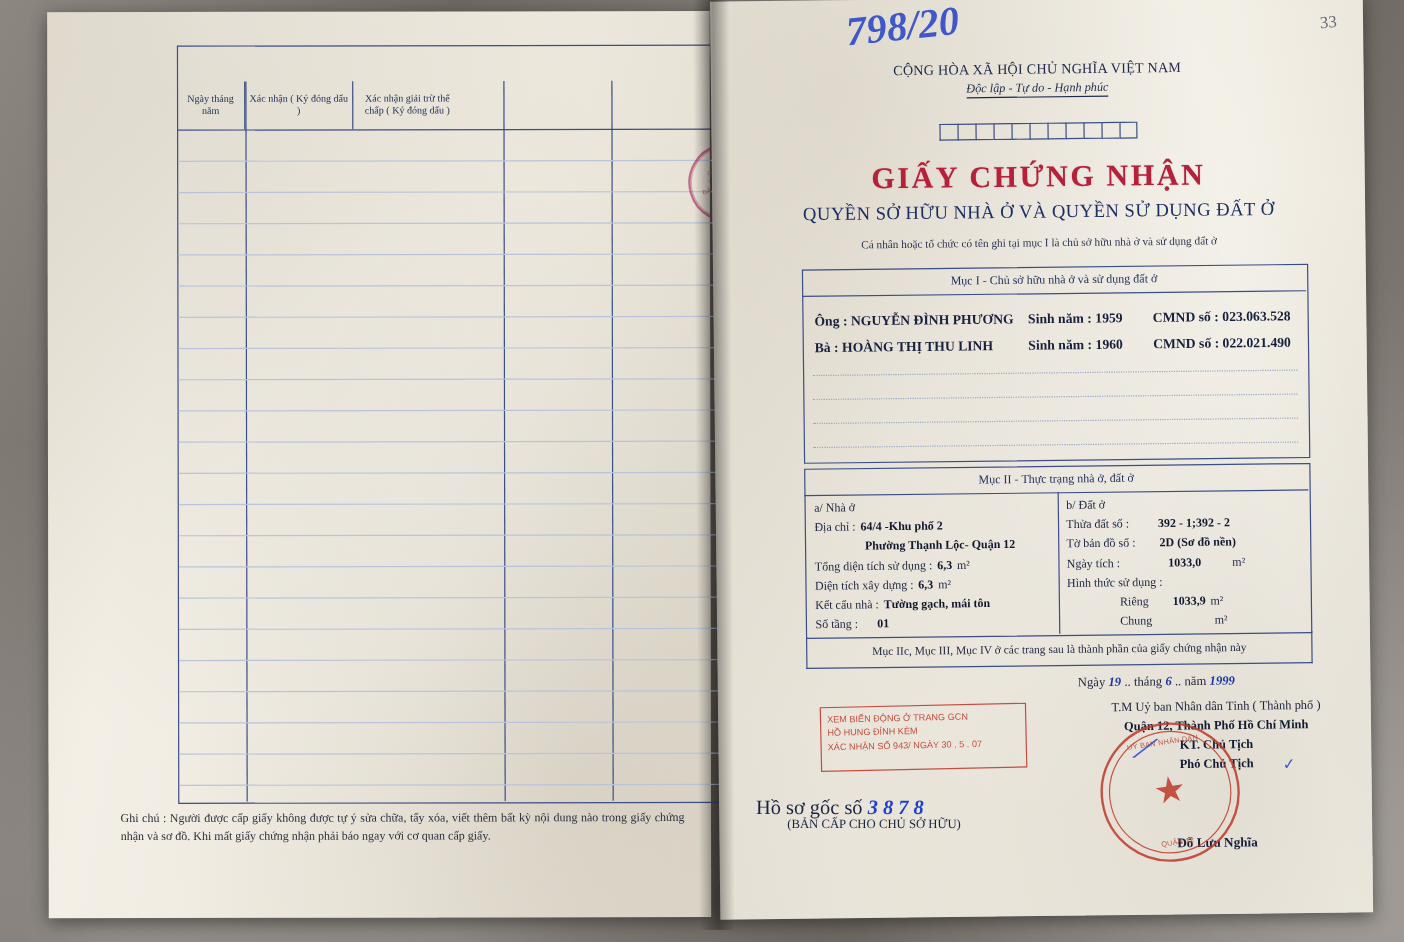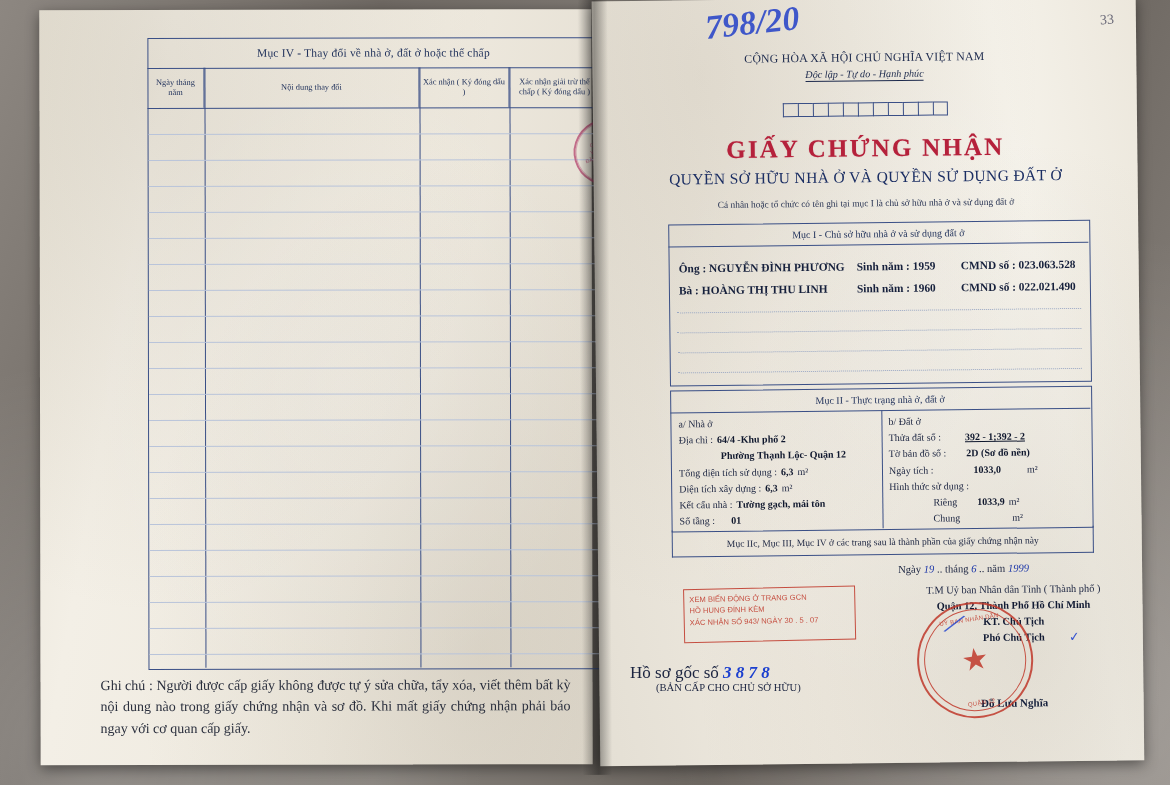--- a/index.html
+++ b/index.html
@@ -78,21 +78,21 @@
   .c1{width:57px;}
   .c2{width:215px;}
   .c3{width:90px;}
   .c4{width:90px;}
   
   .vrule{position:absolute;top:58px;width:0;height:600px;border-left:1.1px solid #3a4f86;}
   
   .hline{position:absolute;left:109px;width:450px;height:0;border-top:1px solid #b9c4da;}
   #ghi-chu{
     position:absolute;left:60px;top:665px;width:470px;
-    font-size:14px;color:#2a2f3d;line-height:1.52;text-align:justify;
+    font-size:10px;color:#2a2f3d;line-height:1.52;text-align:justify;
   }
   
   #stamp-left{
     position:absolute;left:534px;top:110px;width:62px;height:62px;border-radius:50%;
     border:2px solid #b3406b;color:#b3406b;opacity:.72;
     transform:rotate(-16deg);
     font-family:"Liberation Sans",sans-serif;font-size:5.2px;line-height:1.35;
     display:flex;flex-direction:column;align-items:center;justify-content:center;text-align:center;
     box-shadow:inset 0 0 0 1px rgba(179,64,107,.5);
   }
@@ -177,21 +177,21 @@
   }
   
   #date-line{
     position:absolute;left:300px;top:566px;width:230px;font-size:10.6px;color:#1b2440;
   }
   #authority{
     position:absolute;left:290px;top:585px;width:250px;text-align:center;
     font-size:10.4px;color:#1b2440;line-height:1.55;
   }
   .bold-hand{font-weight:bold;color:#111a33;}
-  .blue-hand{color:#1a35a8;font-weight:normal;font-style:italic;}
+  .blue-hand{color:#1a35a8;font-weight:bold;font-style:italic;}
   #signer{
     position:absolute;left:290px;top:700px;width:250px;text-align:center;
     font-size:11px;font-weight:bold;color:#16203c;
   }
   #ho-so{
     position:absolute;left:630px;top:663px;width:220px;font-size:17px;color:#1b2440;
   }
   #ban-cap{
     position:absolute;left:656px;top:682px;width:240px;font-size:10.6px;color:#1b2440;
   }
@@ -244,25 +244,23 @@
 <div id="desk"></div>
 
 <div id="book">
 
   <div class="page" id="page-left">
     <div class="paper-noise"></div>
     <div id="left-inner">
 
       <div id="muc4-box"></div>
 
-      <div id="muc4-title">Mục IV - Thay đổi về nhà ở, đất ở hoặc thế chấp</div>
 
       <div id="muc4-head">
         <div class="c1">Ngày tháng năm</div>
-        <div class="c2">Nội dung thay đổi</div>
         <div class="c3">Xác nhận ( Ký đóng dấu )</div>
         <div class="c4">Xác nhận giải trừ thế chấp ( Ký đóng dấu )</div>
       </div>
 
       <div class="vrule" style="left:165px;"></div>
       <div class="vrule" style="left:380px;"></div>
       <div class="vrule" style="left:470px;"></div>
 
       <div class="hline" style="top:124px;"></div>
       <div class="hline" style="top:150px;"></div>
@@ -391,21 +389,21 @@
         <div class="kv">
           <span class="k">Số tầng :</span>
           <span class="v hand" style="margin-left:16px;">01</span>
         </div>
       </div>
 
       <div class="col-b">
         <div>b/ Đất ở</div>
         <div class="kv">
           <span class="k">Thửa đất số :</span>
-          <span class="v hand" style="margin-left:24px;text-decoration:underline;">392 - 1;392 - 2</span>
+          <span class="v hand" style="margin-left:24px;">392 - 1;392 - 2</span>
         </div>
         <div class="kv">
           <span class="k">Tờ bản đồ số :</span>
           <span class="v hand" style="margin-left:20px;">2D (Sơ đồ nền)</span>
         </div>
         <div class="kv">
           <span class="k">Ngày tích :</span>
           <span class="v hand" style="margin-left:40px;">1033,0</span>
           <span class="v" style="margin-left:26px;">m²</span>
         </div>

